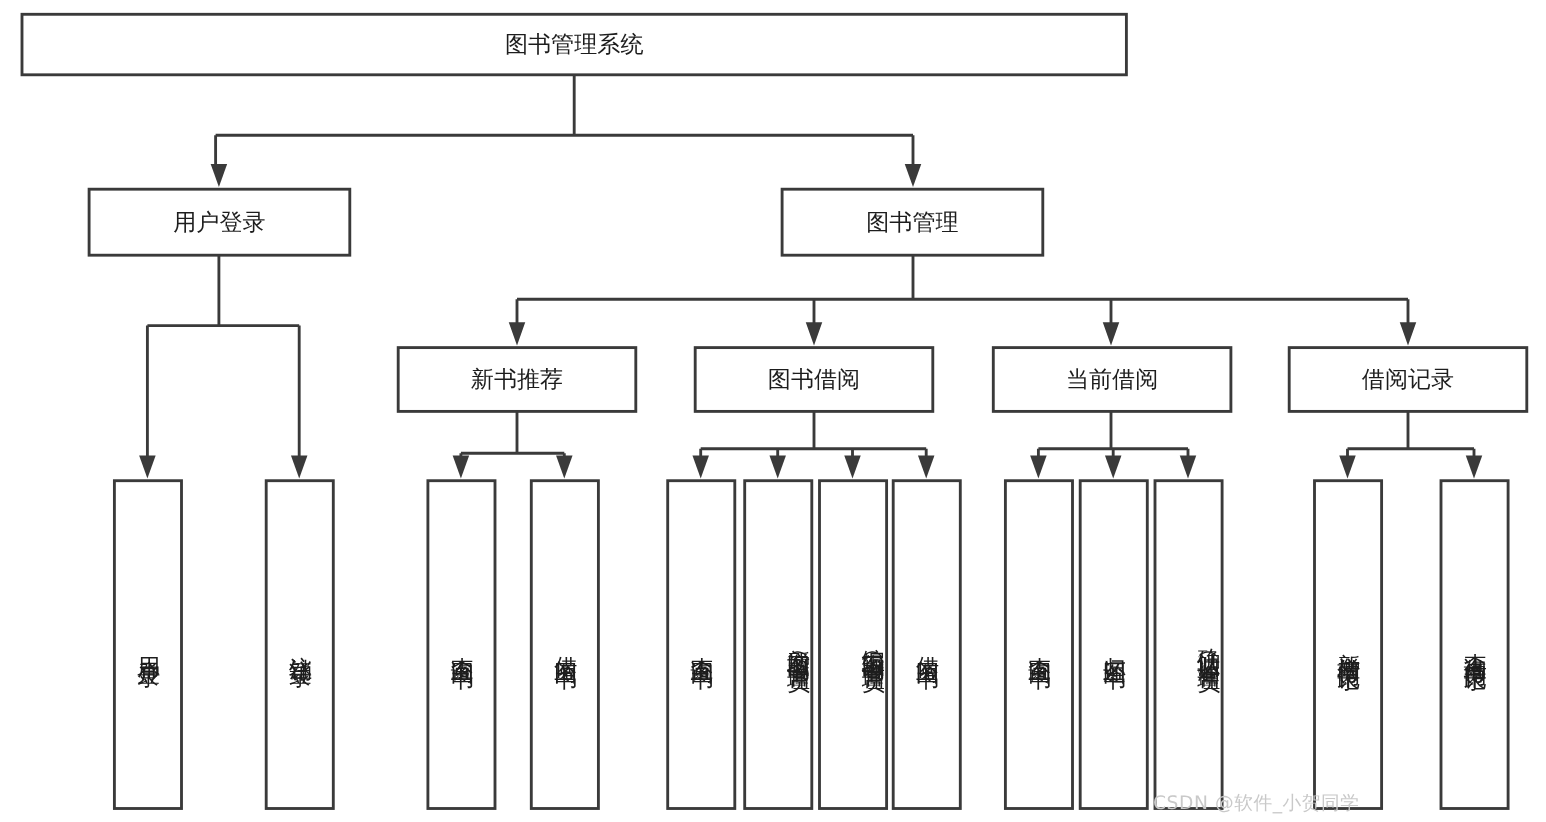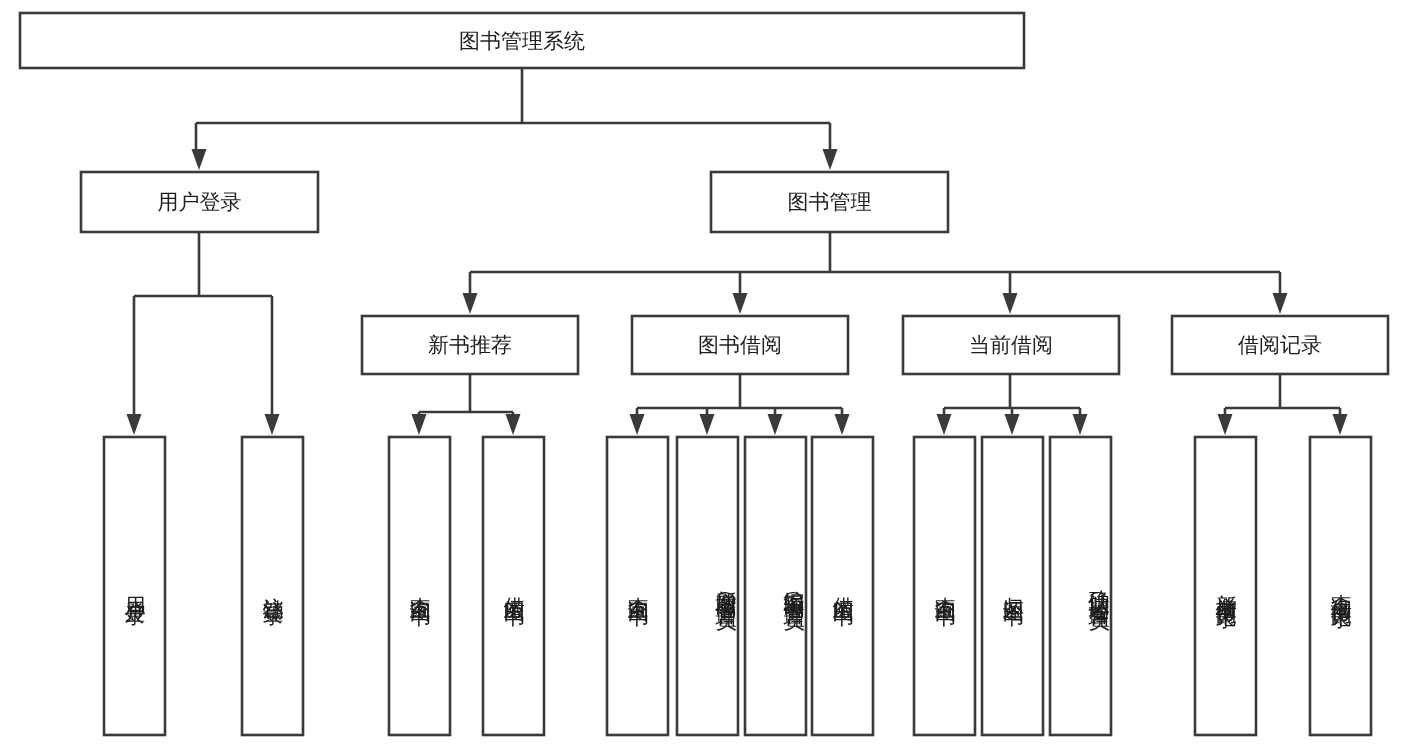--- a/index.html
+++ b/index.html
@@ -189,13 +189,14 @@
         <g>
           <rect class="node-box" x="1195" y="437" width="61" height="298"></rect>
           <foreignObject class="leaf-label-fo" x="1196" y="443" width="59" height="286"><div xmlns="http://www.w3.org/1999/xhtml" class="leaf-label-inner" style="align-items: center;">新增借阅记录</div></foreignObject>
         </g>
         <g>
           <rect class="node-box" x="1310" y="437" width="61" height="298"></rect>
           <foreignObject class="leaf-label-fo" x="1311" y="443" width="59" height="286"><div xmlns="http://www.w3.org/1999/xhtml" class="leaf-label-inner" style="align-items: center;">查询借阅记录</div></foreignObject>
         </g>
       </g>
   </svg>
+  <div id="watermark">CSDN @软件_小贺同学</div>
 </div>
 
 </body></html>

